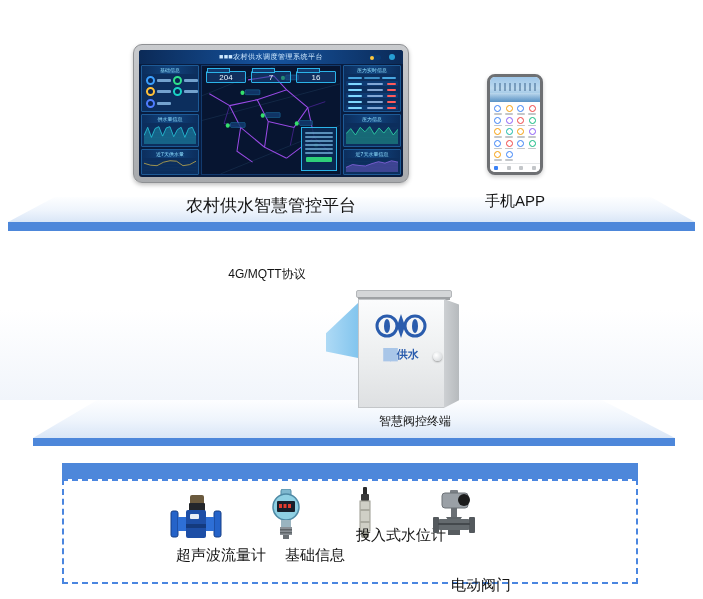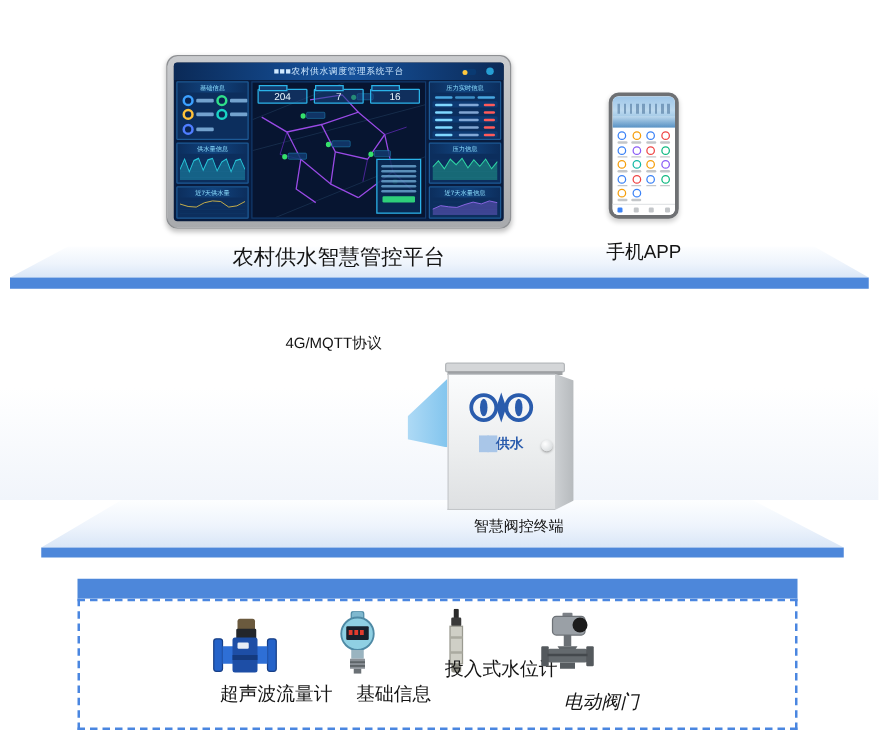--- a/index.html
+++ b/index.html
@@ -509,15 +509,15 @@
     <rect x="12" y="3" width="26" height="15" rx="3" fill="#9aa0a6" stroke="#6d7277" stroke-width="1"></rect>
     <circle cx="34" cy="10" r="6" fill="#1c1c1c"></circle>
     <rect x="21" y="18" width="6" height="9" fill="#6b7075"></rect>
     <path d="M16 27 L32 27 L28 33 L20 33 Z" fill="#5f6569"></path>
     <rect x="8" y="29" width="32" height="11" rx="2" fill="#646a6e"></rect>
     <rect x="3" y="27" width="6" height="16" rx="1" fill="#54595d"></rect>
     <rect x="39" y="27" width="6" height="16" rx="1" fill="#54595d"></rect>
     <rect x="8" y="33" width="32" height="2" fill="#44494d"></rect>
     <rect x="18" y="40" width="12" height="5" fill="#575c60"></rect>
   </svg>
-  <div class="dev-cap" style="left:453px;top:552px;font-style:italic;">电动阀门</div>
+  <div class="dev-cap" style="left:453px;top:576px;">电动阀门</div>
 
 </div>
 
 </body></html>

